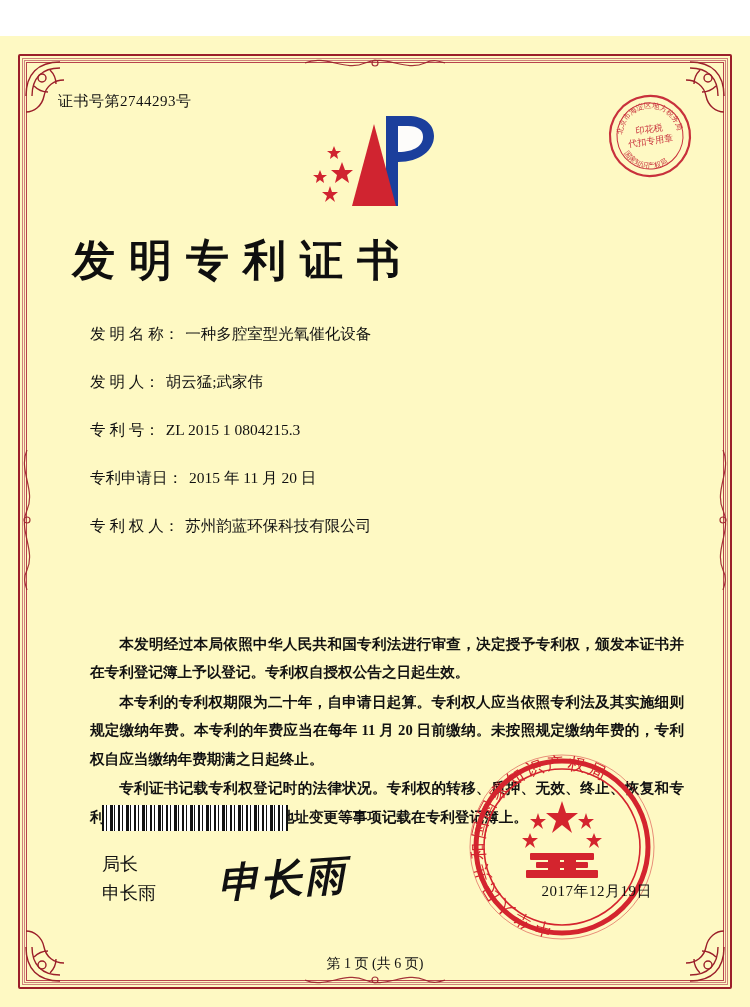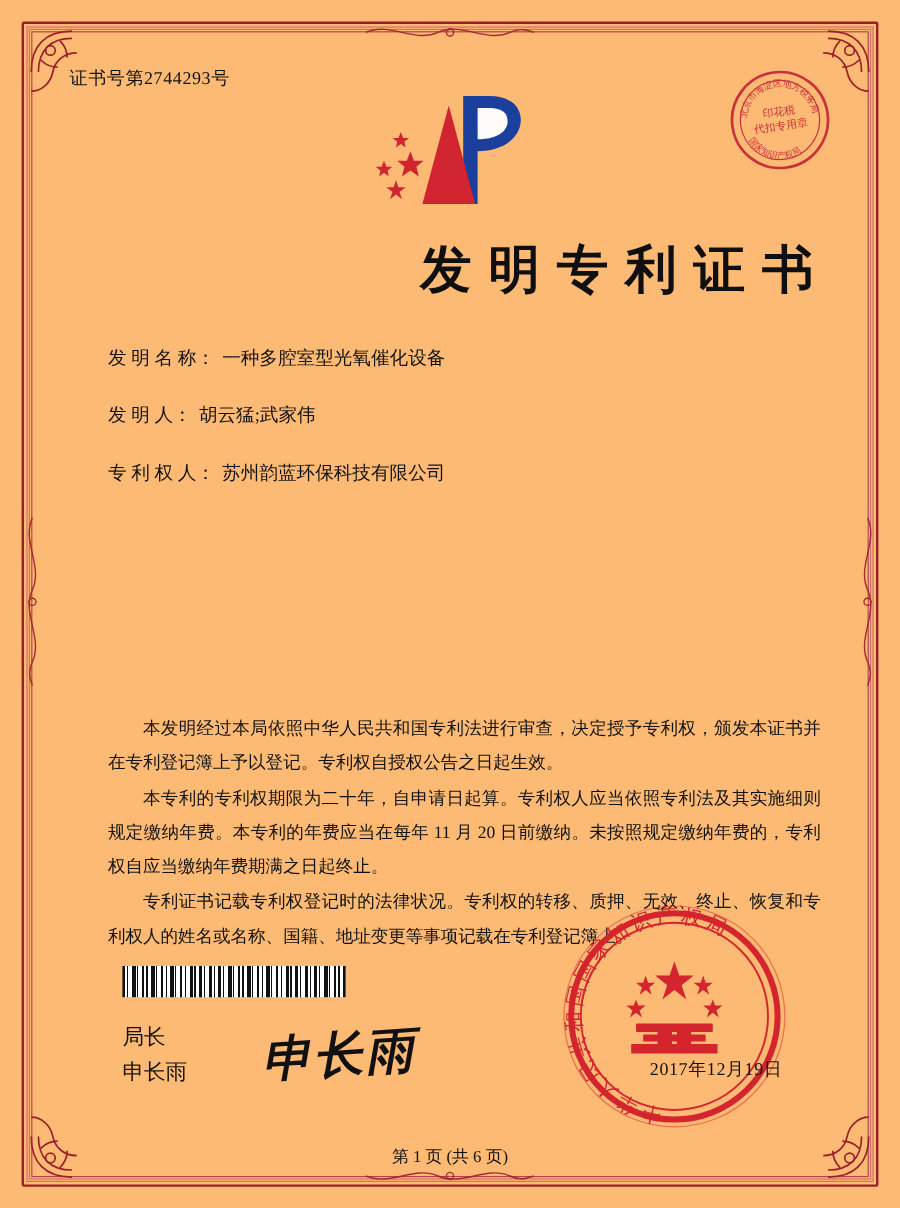--- a/index.html
+++ b/index.html
@@ -12,21 +12,22 @@
     height: 1007px;
     font-family: "Liberation Serif", "DejaVu Serif", serif;
     color: #1a1a1a;
     position: relative;
     overflow: hidden;
   }
 
   .page {
     position: absolute;
     inset: 0;
-    background: #fdba74;
+    background: #fef9c3;
+    margin-top: 36px;
   }
 
   
   .border-outer {
     position: absolute;
     left: 18px;
     top: 18px;
     right: 18px;
     bottom: 18px;
     border: 2px solid #9b1f2a;
@@ -103,21 +104,21 @@
     left: 0; right: 0;
     top: 18px;
     display: flex;
     justify-content: center;
   }
 
   .doc-title {
     position: absolute;
     left: 0; right: 0;
     top: 140px;
-    text-align: right;
+    text-align: left;
     font-size: 43px;
     letter-spacing: 14px;
     font-weight: bold;
     color: #0f0f0f;
     text-indent: 14px;
     font-family: "DejaVu Serif", "Liberation Serif", serif;
   }
 
   .fields {
     position: absolute;
@@ -143,21 +144,21 @@
   .paras {
     position: absolute;
     left: 32px;
     right: 8px;
     top: 538px;
     font-size: 14.6px;
     line-height: 1.95;
     color: #111;
     text-align: justify;
   }
-  .para { text-indent: 2em; margin: 0 0 1px 0; }
+  .para { text-indent: 2em; margin: 0 0 1px 0; font-weight: bold; }
 
   
   .barcode {
     position: absolute;
     left: 44px;
     bottom: 136px;
     width: 186px;
     height: 26px;
     background:
       repeating-linear-gradient(90deg,
@@ -351,20 +352,28 @@
     <div class="fields">
       <div class="field-row">
         <span class="field-label">发 明 名 称：</span>
         <span class="field-value">一种多腔室型光氧催化设备</span>
       </div>
       <div class="field-row">
         <span class="field-label">发  明  人：</span>
         <span class="field-value">胡云猛;武家伟</span>
       </div>
       <div class="field-row">
+        <span class="field-label">专  利  号：</span>
+        <span class="field-value">ZL 2015 1 0804215.3</span>
+      </div>
+      <div class="field-row">
+        <span class="field-label">专利申请日：</span>
+        <span class="field-value">2015 年 11 月 20 日</span>
+      </div>
+      <div class="field-row">
         <span class="field-label">专 利 权 人：</span>
         <span class="field-value">苏州韵蓝环保科技有限公司</span>
       </div>
     </div>
 
     <div class="paras">
       <p class="para">本发明经过本局依照中华人民共和国专利法进行审查，决定授予专利权，颁发本证书并在专利登记簿上予以登记。专利权自授权公告之日起生效。</p>
       <p class="para">本专利的专利权期限为二十年，自申请日起算。专利权人应当依照专利法及其实施细则规定缴纳年费。本专利的年费应当在每年 11 月 20 日前缴纳。未按照规定缴纳年费的，专利权自应当缴纳年费期满之日起终止。</p>
       <p class="para">专利证书记载专利权登记时的法律状况。专利权的转移、质押、无效、终止、恢复和专利权人的姓名或名称、国籍、地址变更等事项记载在专利登记簿上。</p>
     </div>

